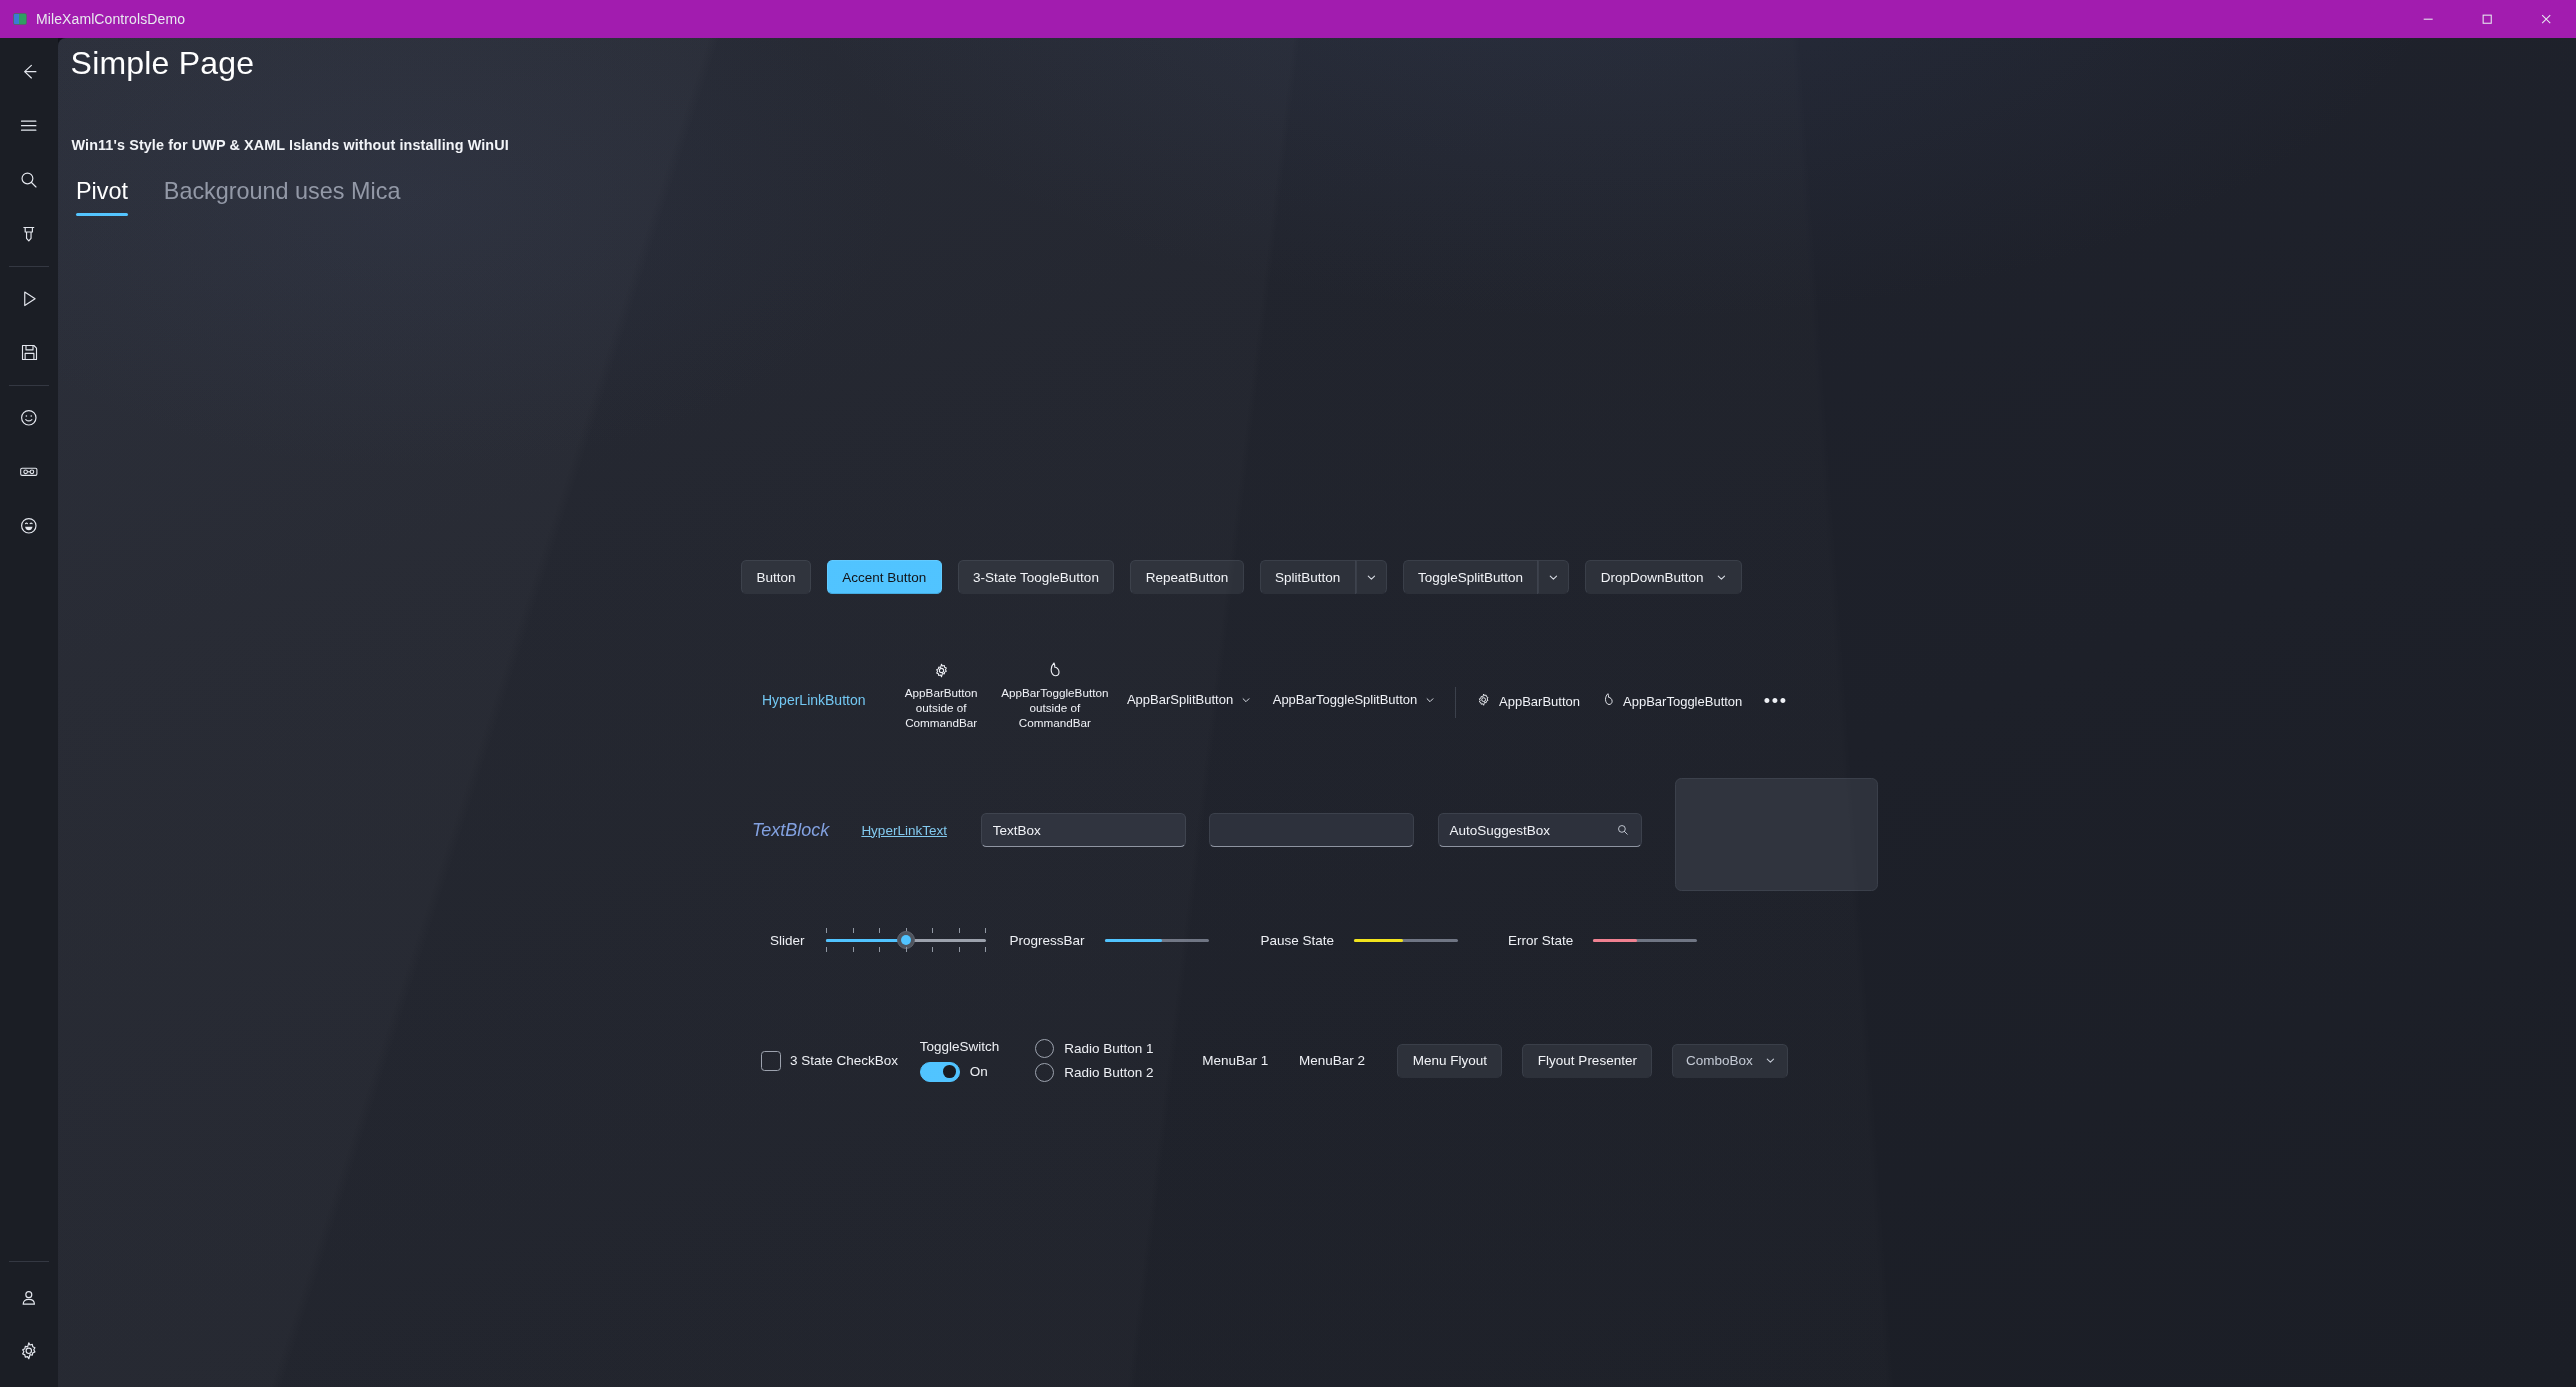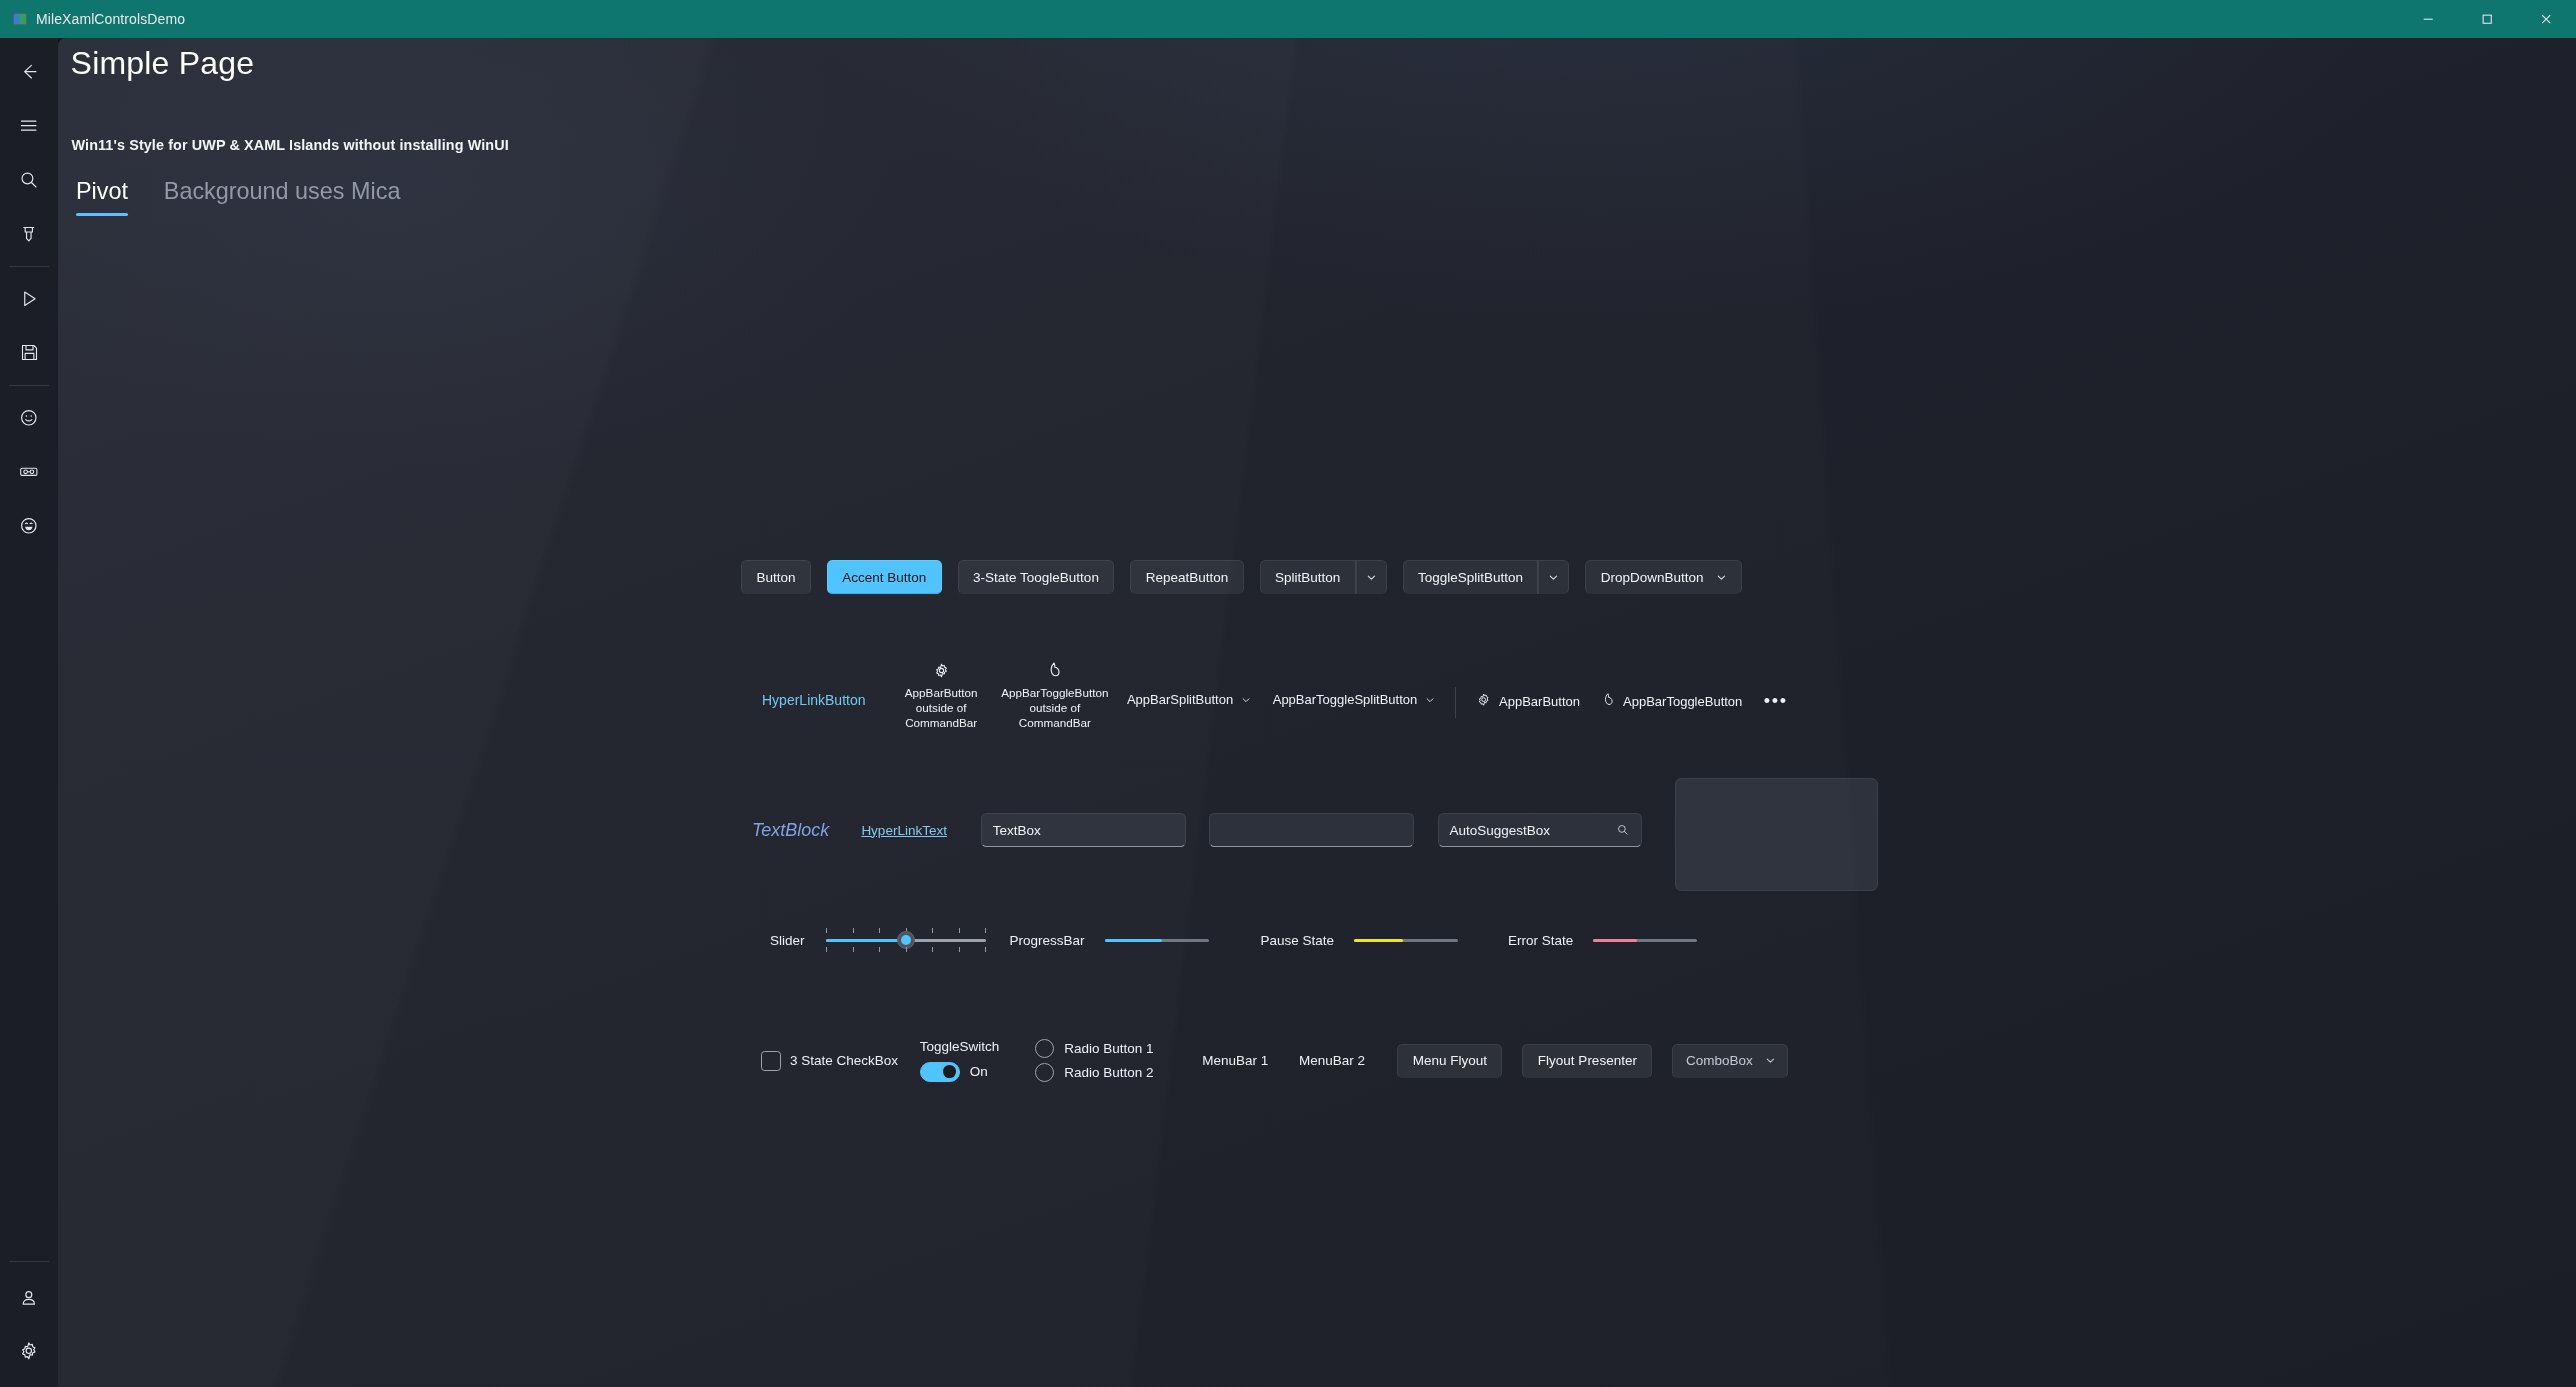--- a/index.html
+++ b/index.html
@@ -7,21 +7,21 @@
     width: 2576px; height: 1387px;
     background: #10131a;
     font-family: "Liberation Sans", sans-serif;
     overflow: hidden;
     -webkit-font-smoothing: antialiased;
   }
 
   
   #titlebar {
     position: absolute; top: 0; left: 0; width: 2576px; height: 38px;
-    background: #0f766e;
+    background: #a21caf;
     display: flex; align-items: center;
     z-index: 40;
   }
   #titlebar .tb-left { display: flex; align-items: center; padding-left: 12.6px; gap: 9px; }
   .app-glyph {
     width: 14.4px; height: 12.6px; border-radius: 1.8px;
     background: linear-gradient(90deg,#3a7bd5 0 45%, #2f9e63 45% 100%);
     border: 0.9px solid #5a6070;
   }
   .tb-title { color: #e8eaef; font-size: 14px; letter-spacing: 0.1px; }

